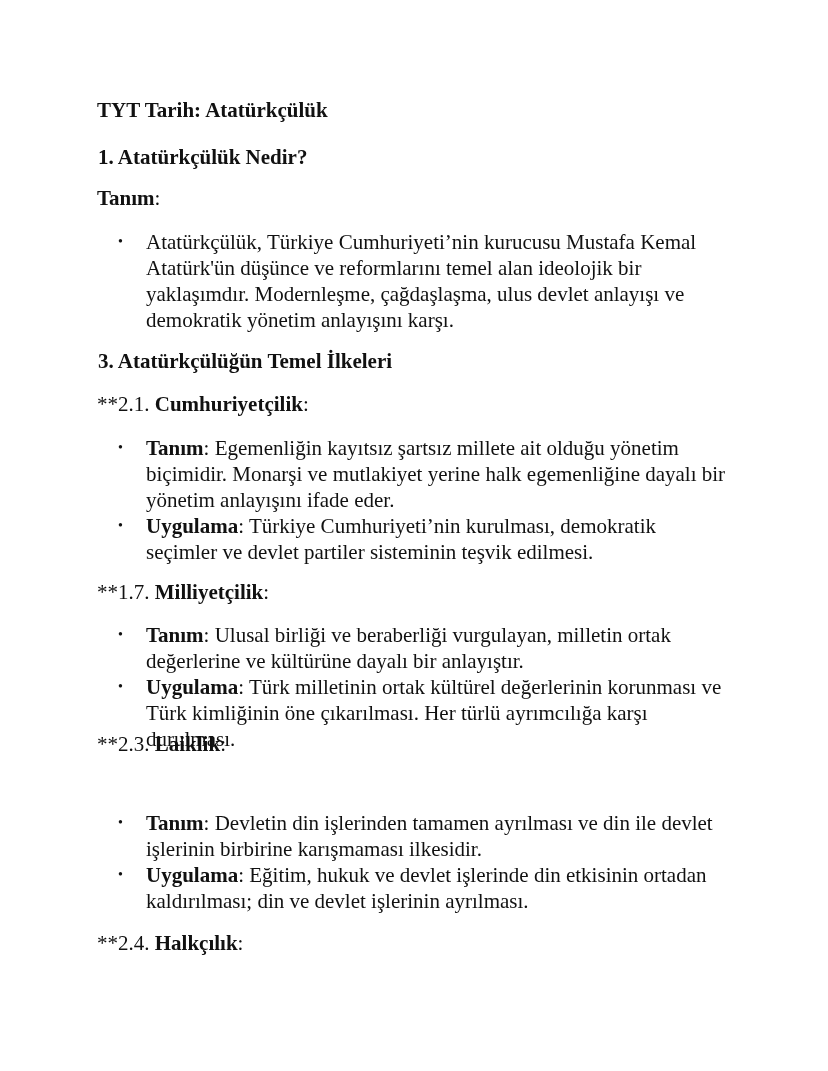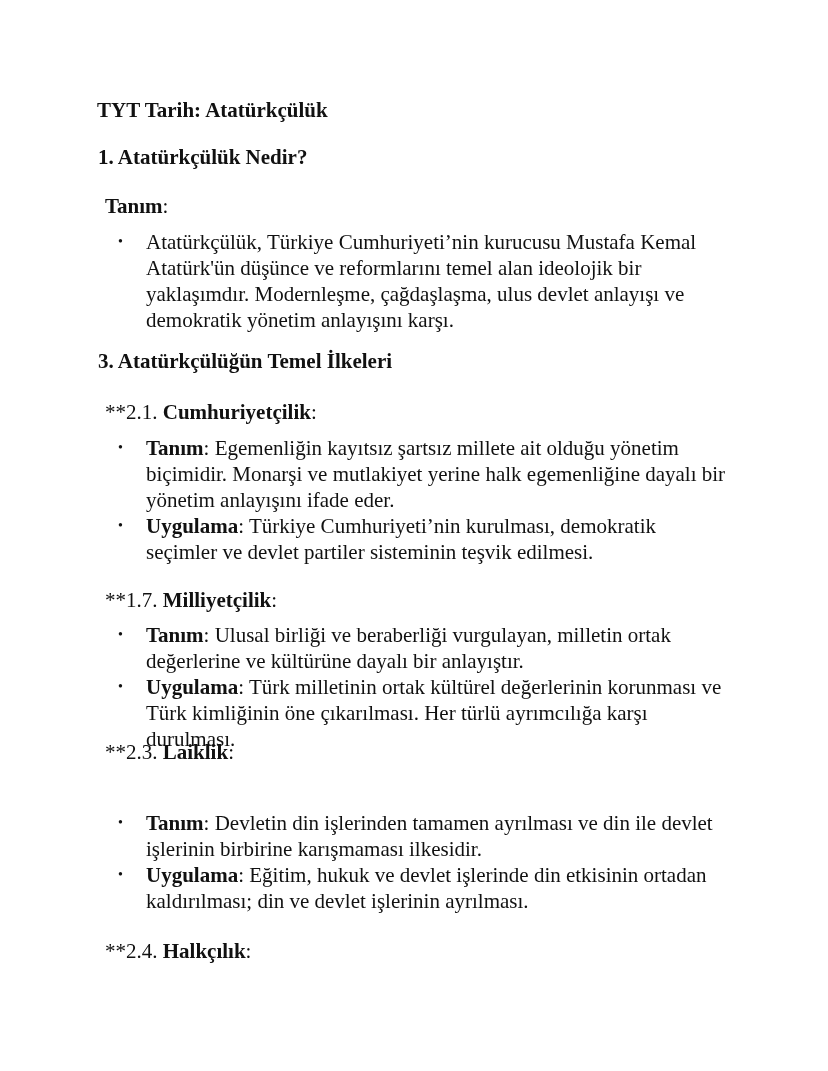--- a/index.html
+++ b/index.html
@@ -12,21 +12,21 @@
   .doc-title {
     position: absolute; left: 97px; top: 96px;
     font-size: 21px; font-weight: bold; line-height: 28px; margin: 0;
   }
   .h2 {
     position: absolute; left: 98px;
     font-size: 21px; font-weight: bold; line-height: 28px; margin: 0;
   }
   .label-line {
     position: absolute; left: 97px;
-    font-size: 21px; line-height: 28px; margin: 8px;
+    font-size: 21px; line-height: 28px; margin: 0;
   }
   .label-line b { font-weight: bold; }
   ul.blist {
     position: absolute; left: 118px; width: 610px;
     margin: 0; padding: 0; list-style: none;
   }
   ul.blist li {
     position: relative; padding-left: 28px;
     font-size: 21px; line-height: 26px;
   }

